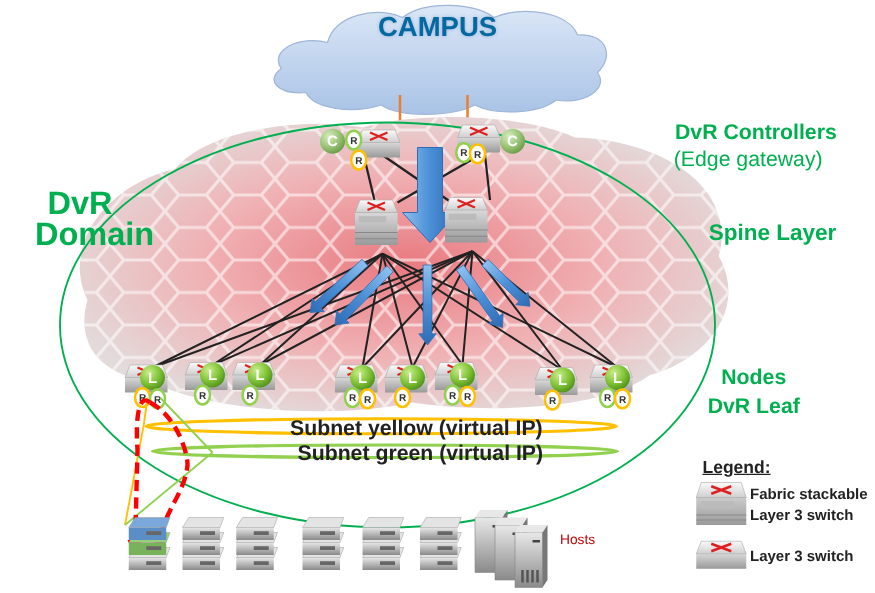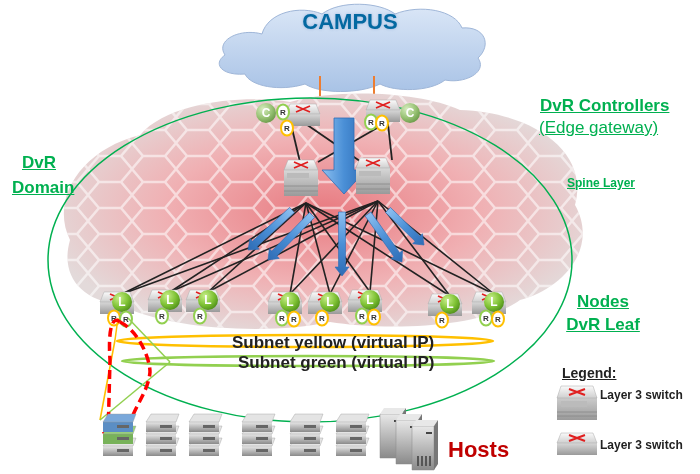--- a/index.html
+++ b/index.html
@@ -1,24 +1,24 @@
 <!DOCTYPE html>
 <html><head>
 <meta charset="utf-8">
 <style>
   html,body{margin:0;padding:0;background:#fff;}
   body{width:700px;height:474px;position:relative;overflow:hidden;font-family:"Liberation Sans",sans-serif;}
   #stage{position:absolute;left:0;top:0;width:700px;height:474px;}
-  .lbl{position:absolute;font-family:"Liberation Sans",sans-serif;font-weight:bold;color:#00b050;white-space:nowrap;text-decoration:underline;}
+  .lbl{position:absolute;font-family:"Liberation Sans",sans-serif;font-weight:bold;color:#00b050;white-space:nowrap;}
   .lbl.norm{font-weight:normal;}
   .cloud-text{position:absolute;left:250px;top:8px;width:200px;text-align:center;color:#0369a1;font-weight:bold;font-size:22px;line-height:28px;text-shadow:0 0 3px rgba(120,150,200,.6);}
   .subnet{position:absolute;font-size:17px;font-weight:bold;color:#222;white-space:nowrap;}
   .legend-title{position:absolute;left:562px;top:365px;font-size:14px;font-weight:bold;color:#222;text-decoration:underline;}
   .legend-text{position:absolute;font-size:12px;font-weight:bold;color:#222;line-height:17px;}
-  .hosts{position:absolute;left:448px;top:437px;font-size:22px;font-weight:bold;color:#c00000;}
+  .hosts{position:absolute;left:448px;top:426px;font-size:11px;font-weight:normal;color:#c00000;}
 </style>
 </head>
 <body>
 
 <svg id="stage" width="700" height="474" viewBox="0 0 700 474" xmlns="http://www.w3.org/2000/svg">
   <defs>
     <linearGradient id="cloudG" x1="0" y1="0" x2="0" y2="1">
       <stop offset="0" stop-color="#dbe7f7"></stop>
       <stop offset="1" stop-color="#a9c3e6"></stop>
     </linearGradient>
@@ -440,36 +440,37 @@
     <path d="M0 10 L40 10 L40 22 L0 22 Z" fill="url(#swSide)"></path>
     <path d="M4 0 L36 0 L40 10 L0 10 Z" fill="url(#swTop)" stroke="#aaa" stroke-width="0.5"></path>
     <path d="M12 2 L28 8 M28 2 L12 8" stroke="#e02020" stroke-width="2"></path>
   </g>
 </svg>
 
 <div class="cloud-text">
   <div>CAMPUS</div>
 </div>
 
-<div class="lbl" style="left:12px;top:150px;font-size:17px;line-height:25px;">
+<div class="lbl" style="left:28px;top:150px;font-size:26px;line-height:25px;">
   <div style="padding-left:10px">DvR</div>
   <div>Domain</div>
 </div>
 
 <div class="lbl" style="left:540px;top:96px;font-size:17px;">DvR Controllers</div>
 <div class="lbl norm" style="left:539px;top:118px;font-size:17px;">(Edge gateway)</div>
-<div class="lbl" style="left:567px;top:176px;font-size:12px;">Spine Layer</div>
+<div class="lbl" style="left:567px;top:176px;font-size:18px;">Spine Layer</div>
 
 <div class="lbl" style="left:555px;top:290px;font-size:17px;line-height:23px;text-align:center;width:96px;">
   <div>Nodes</div>
   <div>DvR Leaf</div>
 </div>
 
 <div class="subnet" style="left:232px;top:333px;">Subnet yellow (virtual IP)</div>
 <div class="subnet" style="left:238px;top:353px;">Subnet green (virtual IP)</div>
 
 <div class="legend-title">Legend:</div>
 <div class="legend-text" style="left:600px;top:387px;">
+  <div>Fabric stackable</div>
   <div>Layer 3 switch</div>
 </div>
 <div class="legend-text" style="left:600px;top:437px;">Layer 3 switch</div>
 
 <div class="hosts">Hosts</div>
 
 </body></html>

